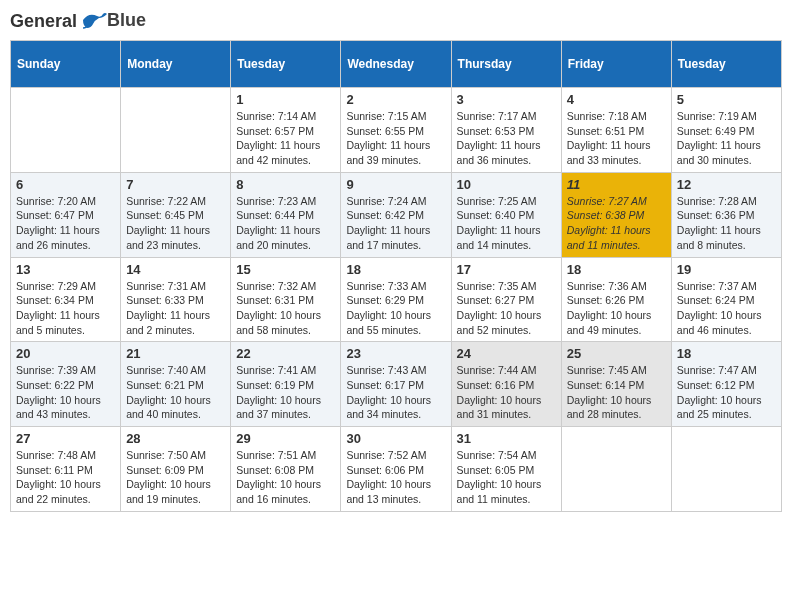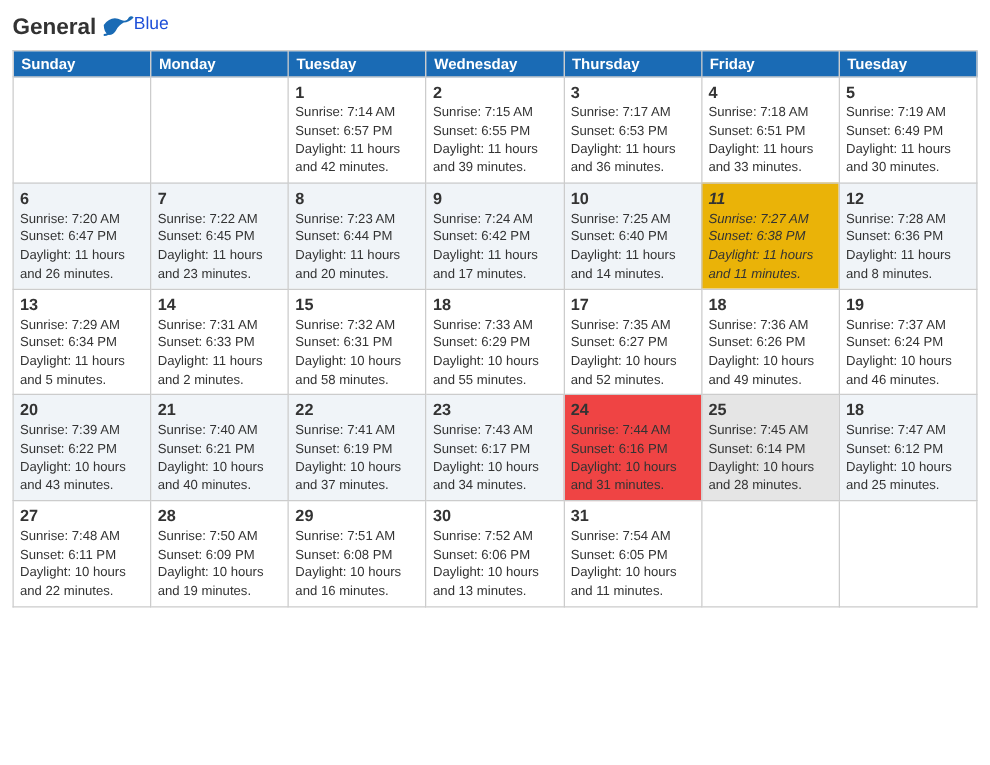--- a/index.html
+++ b/index.html
@@ -40,21 +40,21 @@
     }
     .calendar {
       width: 100%;
       border-collapse: collapse;
       font-size: 11px;
     }
     .calendar th {
       background-color: #1a6bb5;
       color: #fff;
       text-align: left;
-      padding: 3px 6px;
+      padding: 16px 6px;
       font-size: 12px;
       font-weight: bold;
       border: 1px solid #ccc;
     }
     .calendar td {
       border: 1px solid #ccc;
       vertical-align: top;
       padding: 4px 5px;
       width: 110px;
       min-height: 80px;
@@ -84,21 +84,21 @@
 <div class="header">
   <div class="logo">
     <div class="logo-line">
       <span style="font-size:18px;font-weight:bold;color:#333;">General</span>
       <svg width="28" height="22" viewBox="0 0 28 22">
         <path d="M4 10 Q10 2 18 6 Q22 8 24 4 Q26 2 28 4 Q24 8 20 8 Q16 10 14 14 Q12 18 8 18 Q4 16 4 10Z" fill="#1a6bb5"></path>
         <path d="M10 14 Q8 18 4 18" stroke="#1a6bb5" stroke-width="1.5" fill="none"></path>
       </svg>
     </div>
     <div>
-      <span style="font-size:14px;font-weight:normal;color:#1d4ed8;">Blue</span>
+      <span style="font-size:18px;font-weight:bold;color:#404040;">Blue</span>
     </div>
   </div>
   <div class="title-section">
     <div class="month-title"></div>
     <div class="location-title"></div>
   </div>
 </div>
 
 <table class="calendar">
   <thead>
@@ -207,21 +207,21 @@
           <div class="day-info">Sunrise: 7:40 AM<br>Sunset: 6:21 PM<br>Daylight: 10 hours and 40 minutes.</div>
         </td>
         <td style="background-color: rgb(240, 244, 248);">
           <div class="day-number">22</div>
           <div class="day-info">Sunrise: 7:41 AM<br>Sunset: 6:19 PM<br>Daylight: 10 hours and 37 minutes.</div>
         </td>
         <td style="background-color: rgb(240, 244, 248);">
           <div class="day-number">23</div>
           <div class="day-info">Sunrise: 7:43 AM<br>Sunset: 6:17 PM<br>Daylight: 10 hours and 34 minutes.</div>
         </td>
-        <td style="background-color: #ef4444;">
+        <td style="background-color: #e5e5e5;">
           <div class="day-number">24</div>
           <div class="day-info">Sunrise: 7:44 AM<br>Sunset: 6:16 PM<br>Daylight: 10 hours and 31 minutes.</div>
         </td>
         <td style="background-color: #e5e5e5;">
           <div class="day-number">25</div>
           <div class="day-info">Sunrise: 7:45 AM<br>Sunset: 6:14 PM<br>Daylight: 10 hours and 28 minutes.</div>
         </td>
         <td style="background-color: rgb(240, 244, 248);">
           <div class="day-number">18</div>
           <div class="day-info">Sunrise: 7:47 AM<br>Sunset: 6:12 PM<br>Daylight: 10 hours and 25 minutes.</div>

